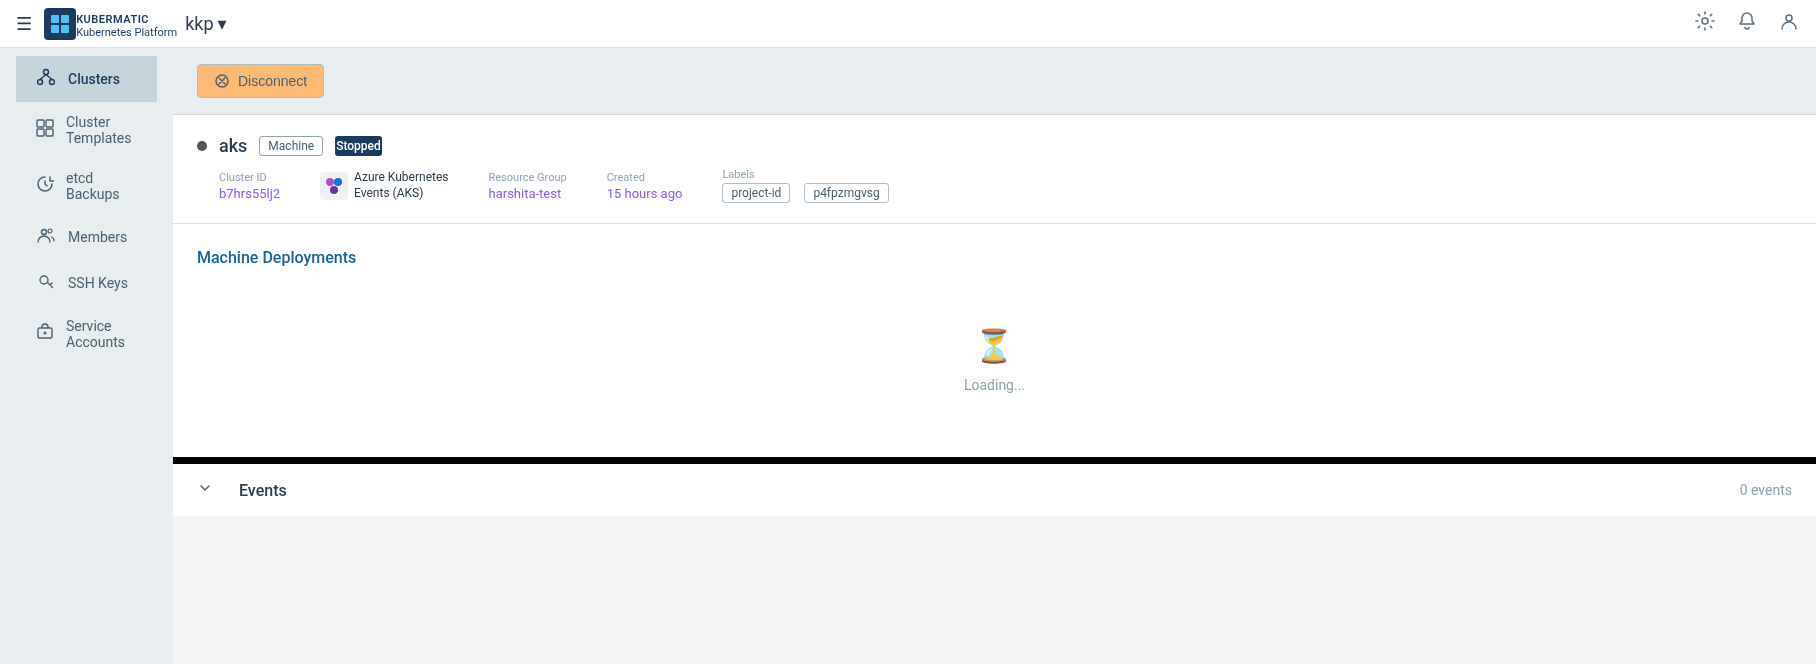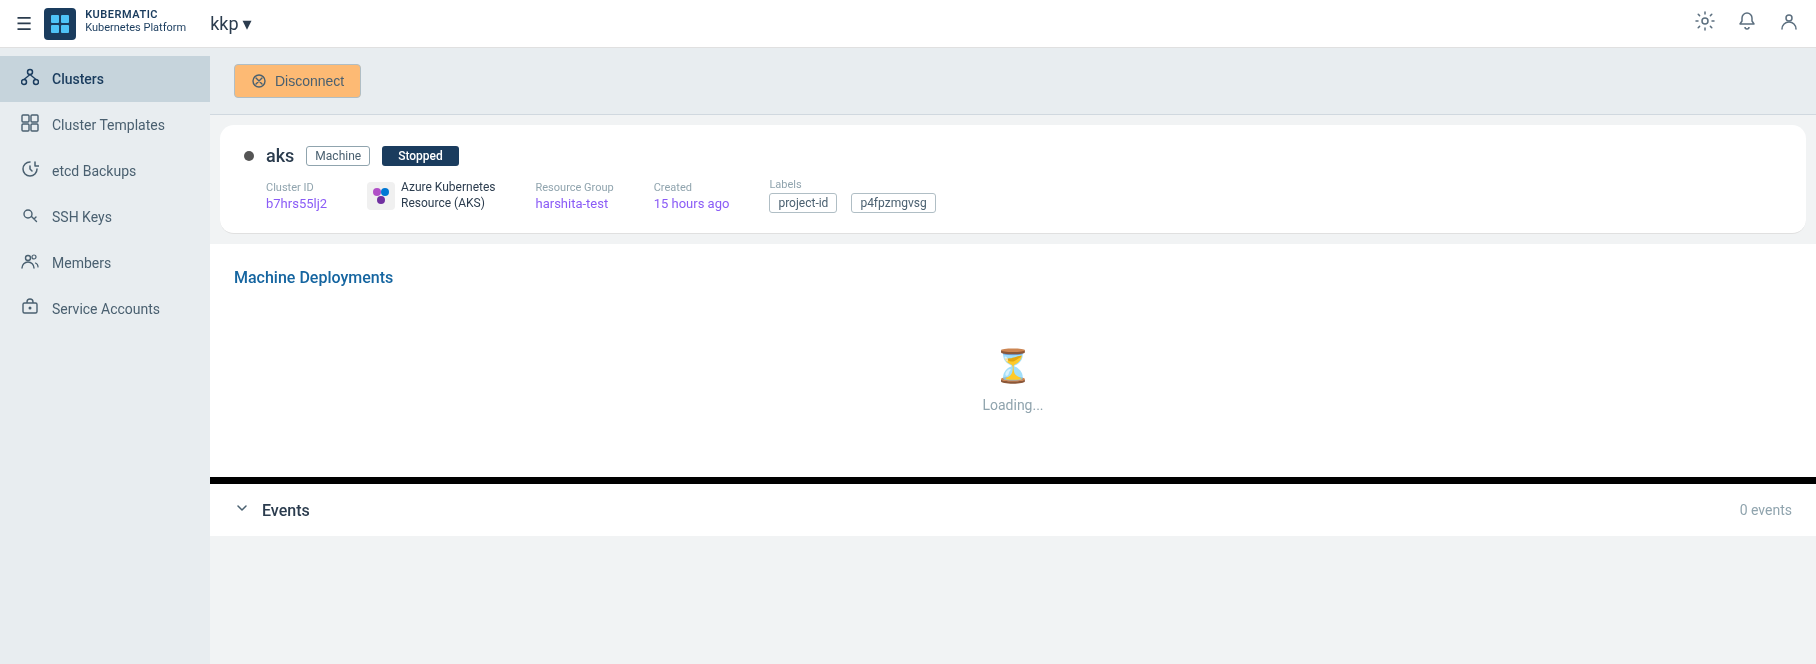--- a/index.html
+++ b/index.html
@@ -11,21 +11,21 @@
       align-items: center;
       background: #fff;
       height: 48px;
       padding: 0 16px;
       border-bottom: 1px solid #e0e0e0;
       position: fixed;
       top: 0; left: 0; right: 0;
       z-index: 100;
     }
     .topbar-menu-icon { cursor: pointer; margin-right: 12px; color: #2b3c4e; font-size: 18px; }
-    .topbar-logo { display: flex; align-items: flex-start; gap: 9px; margin-right: 16px; }
+    .topbar-logo { display: flex; align-items: flex-end; gap: 0; }
     .topbar-logo-img {
       width: 32px; height: 32px;
       background: #1a3c5e;
       border-radius: 4px;
       display: flex; align-items: center; justify-content: center;
       color: #fff; font-weight: bold; font-size: 12px;
     }
     .topbar-logo-text { display: flex; flex-direction: column; line-height: 1.2; }
     .topbar-logo-brand { font-size: 11px; font-weight: 600; color: #1a3c5e; letter-spacing: 0.5px; text-transform: uppercase; }
     .topbar-logo-sub { font-size: 11px; color: #1a3c5e; }
@@ -36,24 +36,24 @@
 
     
     .layout {
       display: flex;
       margin-top: 48px;
       min-height: calc(100vh - 48px);
     }
 
     
     .sidebar {
-      width: 210px;
+      width: 173px;
       background: #e8edf0;
       min-height: calc(100vh - 48px);
-      padding: 8px 0;
+      padding: 8px 16px;
       flex-shrink: 0;
     }
     .sidebar-item {
       display: flex;
       align-items: center;
       gap: 12px;
       padding: 12px 20px;
       cursor: pointer;
       color: #4a6070;
       font-size: 14px;
@@ -93,23 +93,22 @@
       background: #fdba74;
       border-radius: 4px;
       cursor: pointer;
       color: #4a6070;
       font-size: 14px;
     }
 
     
     .card {
       background: #fff;
-      margin: 10px;
+      margin: 0;
       border-bottom: 1px solid #e0e0e0;
-      border-radius: 14px;
     }
     .cluster-card {
       padding: 20px 24px;
     }
     .cluster-header {
       display: flex;
       align-items: center;
       gap: 12px;
       margin-bottom: 12px;
     }
@@ -128,21 +127,21 @@
     .external-badge {
       border: 1px solid #90a4ae;
       padding: 2px 8px;
       border-radius: 3px;
       font-size: 12px;
       color: #4a6070;
     }
     .stopped-badge {
       background: #1a3c5e;
       color: #fff;
-      padding: 3px 16px;
+      padding: 3px 1px;
       border-radius: 3px;
       font-size: 12px;
       font-weight: 500;
     }
     .cluster-details {
       display: flex;
       align-items: center;
       gap: 40px;
       margin-left: 22px;
       margin-top: 8px;
@@ -202,21 +201,21 @@
     .events-header {
       display: flex;
       align-items: center;
       justify-content: space-between;
       padding: 16px 24px;
       cursor: pointer;
     }
     .events-left {
       display: flex;
       align-items: center;
-      gap: 12px;
+      gap: 26px;
     }
     .events-title {
       font-size: 16px;
       font-weight: 500;
       color: #2b3c4e;
     }
     .events-count {
       font-size: 14px;
       color: #90a4ae;
     }
@@ -300,36 +299,36 @@
           <path d="M9 2a7 7 0 1 0 7 7" stroke="#4a6070" stroke-width="1.5" stroke-linecap="round"></path>
           <path d="M9 6v3l2 2" stroke="#4a6070" stroke-width="1.5" stroke-linecap="round" stroke-linejoin="round"></path>
           <path d="M14 2v4h4" stroke="#4a6070" stroke-width="1.5" stroke-linecap="round" stroke-linejoin="round"></path>
         </svg>
       </span>
       <span>etcd Backups</span>
     </div>
     <div class="sidebar-item">
       <span class="sidebar-icon">
         <svg width="18" height="18" viewBox="0 0 18 18" fill="none">
-          <circle cx="7" cy="8" r="4" stroke="#4a6070" stroke-width="1.4"></circle>
-          <path d="M10.5 10.5l5 5M13 13l2-2" stroke="#4a6070" stroke-width="1.4" stroke-linecap="round"></path>
-        </svg>
-      </span>
-      <span>SSH Keys</span>
-    </div>
-    <div class="sidebar-item">
-      <span class="sidebar-icon">
-        <svg width="18" height="18" viewBox="0 0 18 18" fill="none">
           <circle cx="7" cy="6" r="2.5" stroke="#4a6070" stroke-width="1.4"></circle>
           <path d="M1 16c0-3.314 2.686-6 6-6s6 2.686 6 6" stroke="#4a6070" stroke-width="1.4" stroke-linecap="round"></path>
           <circle cx="13" cy="5" r="2" stroke="#4a6070" stroke-width="1.2"></circle>
           <path d="M14.5 11c1.5.6 2.5 2.1 2.5 3.8v.2" stroke="#4a6070" stroke-width="1.2" stroke-linecap="round"></path>
         </svg>
       </span>
       <span>Members</span>
+    </div>
+    <div class="sidebar-item">
+      <span class="sidebar-icon">
+        <svg width="18" height="18" viewBox="0 0 18 18" fill="none">
+          <circle cx="7" cy="8" r="4" stroke="#4a6070" stroke-width="1.4"></circle>
+          <path d="M10.5 10.5l5 5M13 13l2-2" stroke="#4a6070" stroke-width="1.4" stroke-linecap="round"></path>
+        </svg>
+      </span>
+      <span>SSH Keys</span>
     </div>
     <div class="sidebar-item">
       <span class="sidebar-icon">
         <svg width="18" height="18" viewBox="0 0 18 18" fill="none">
           <rect x="2" y="5" width="14" height="10" rx="1.5" stroke="#4a6070" stroke-width="1.4"></rect>
           <path d="M6 5V4a3 3 0 0 1 6 0v1" stroke="#4a6070" stroke-width="1.4"></path>
           <circle cx="9" cy="10" r="1.5" fill="#4a6070"></circle>
         </svg>
       </span>
       <span>Service Accounts</span>
@@ -363,21 +362,21 @@
         <div class="detail-item">
           <div class="aks-logo">
             <svg class="aks-logo-icon" width="28" height="28" viewBox="0 0 28 28" xmlns="http://www.w3.org/2000/svg">
               <rect width="28" height="28" rx="4" fill="#f0f0f0"></rect>
               <circle cx="10" cy="10" r="4" fill="#b04fc7"></circle>
               <circle cx="18" cy="10" r="4" fill="#0078d4"></circle>
               <circle cx="14" cy="18" r="4" fill="#7030a0"></circle>
             </svg>
             <div class="aks-logo-text">
               <div>Azure Kubernetes</div>
-              <div>Resource (AKS)</div>
+              <div>Events (AKS)</div>
             </div>
           </div>
         </div>
         <div class="detail-item">
           <div class="detail-label">Resource Group</div>
           <div class="detail-value">harshita-test</div>
         </div>
         <div class="detail-item">
           <div class="detail-label">Created</div>
           <div class="detail-value">15 hours ago</div>

